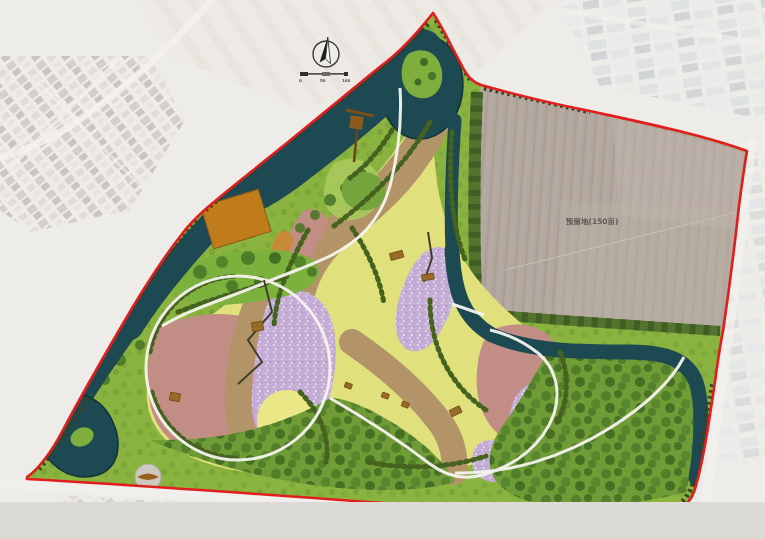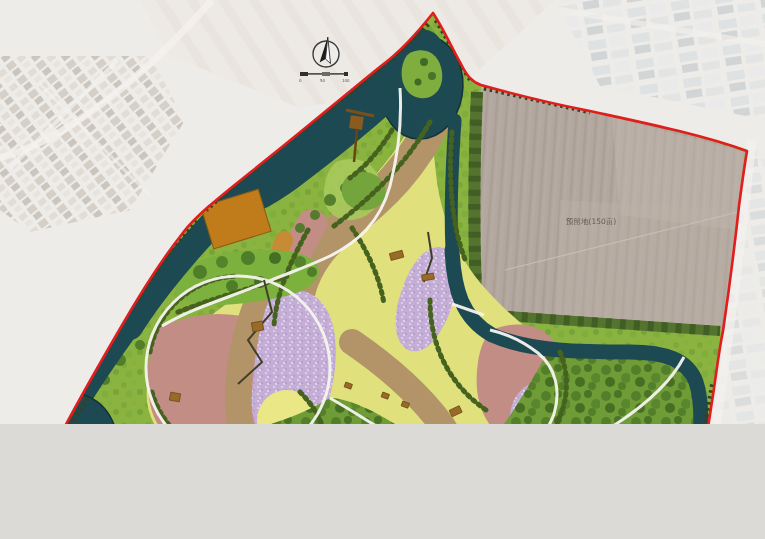--- a/index.html
+++ b/index.html
@@ -1,17 +1,17 @@
 <!DOCTYPE html>
 <html><head>
 <meta charset="utf-8">
 <style>
   html,body{margin:0;padding:0;background:#dcdad6;}
-  .stage{width:765px;height:424px;position:relative;overflow:hidden;
-         font-family:"DejaVu Sans","Liberation Sans",sans-serif;background:#e9e7e3;}
+  .stage{width:765px;height:502px;position:relative;overflow:hidden;
+         font-family:"DejaVu Sans","Liberation Sans",sans-serif;background:#e9e7e3;font-weight:bold;}
   svg{display:block}
   text{font-family:"DejaVu Sans","Liberation Sans",sans-serif;}
 </style>
 </head>
 <body>
 
 <div class="stage">
 <svg width="765" height="539" viewBox="0 0 765 539">
   <defs>
     <pattern id="treeTex" width="24" height="20" patternUnits="userSpaceOnUse">

